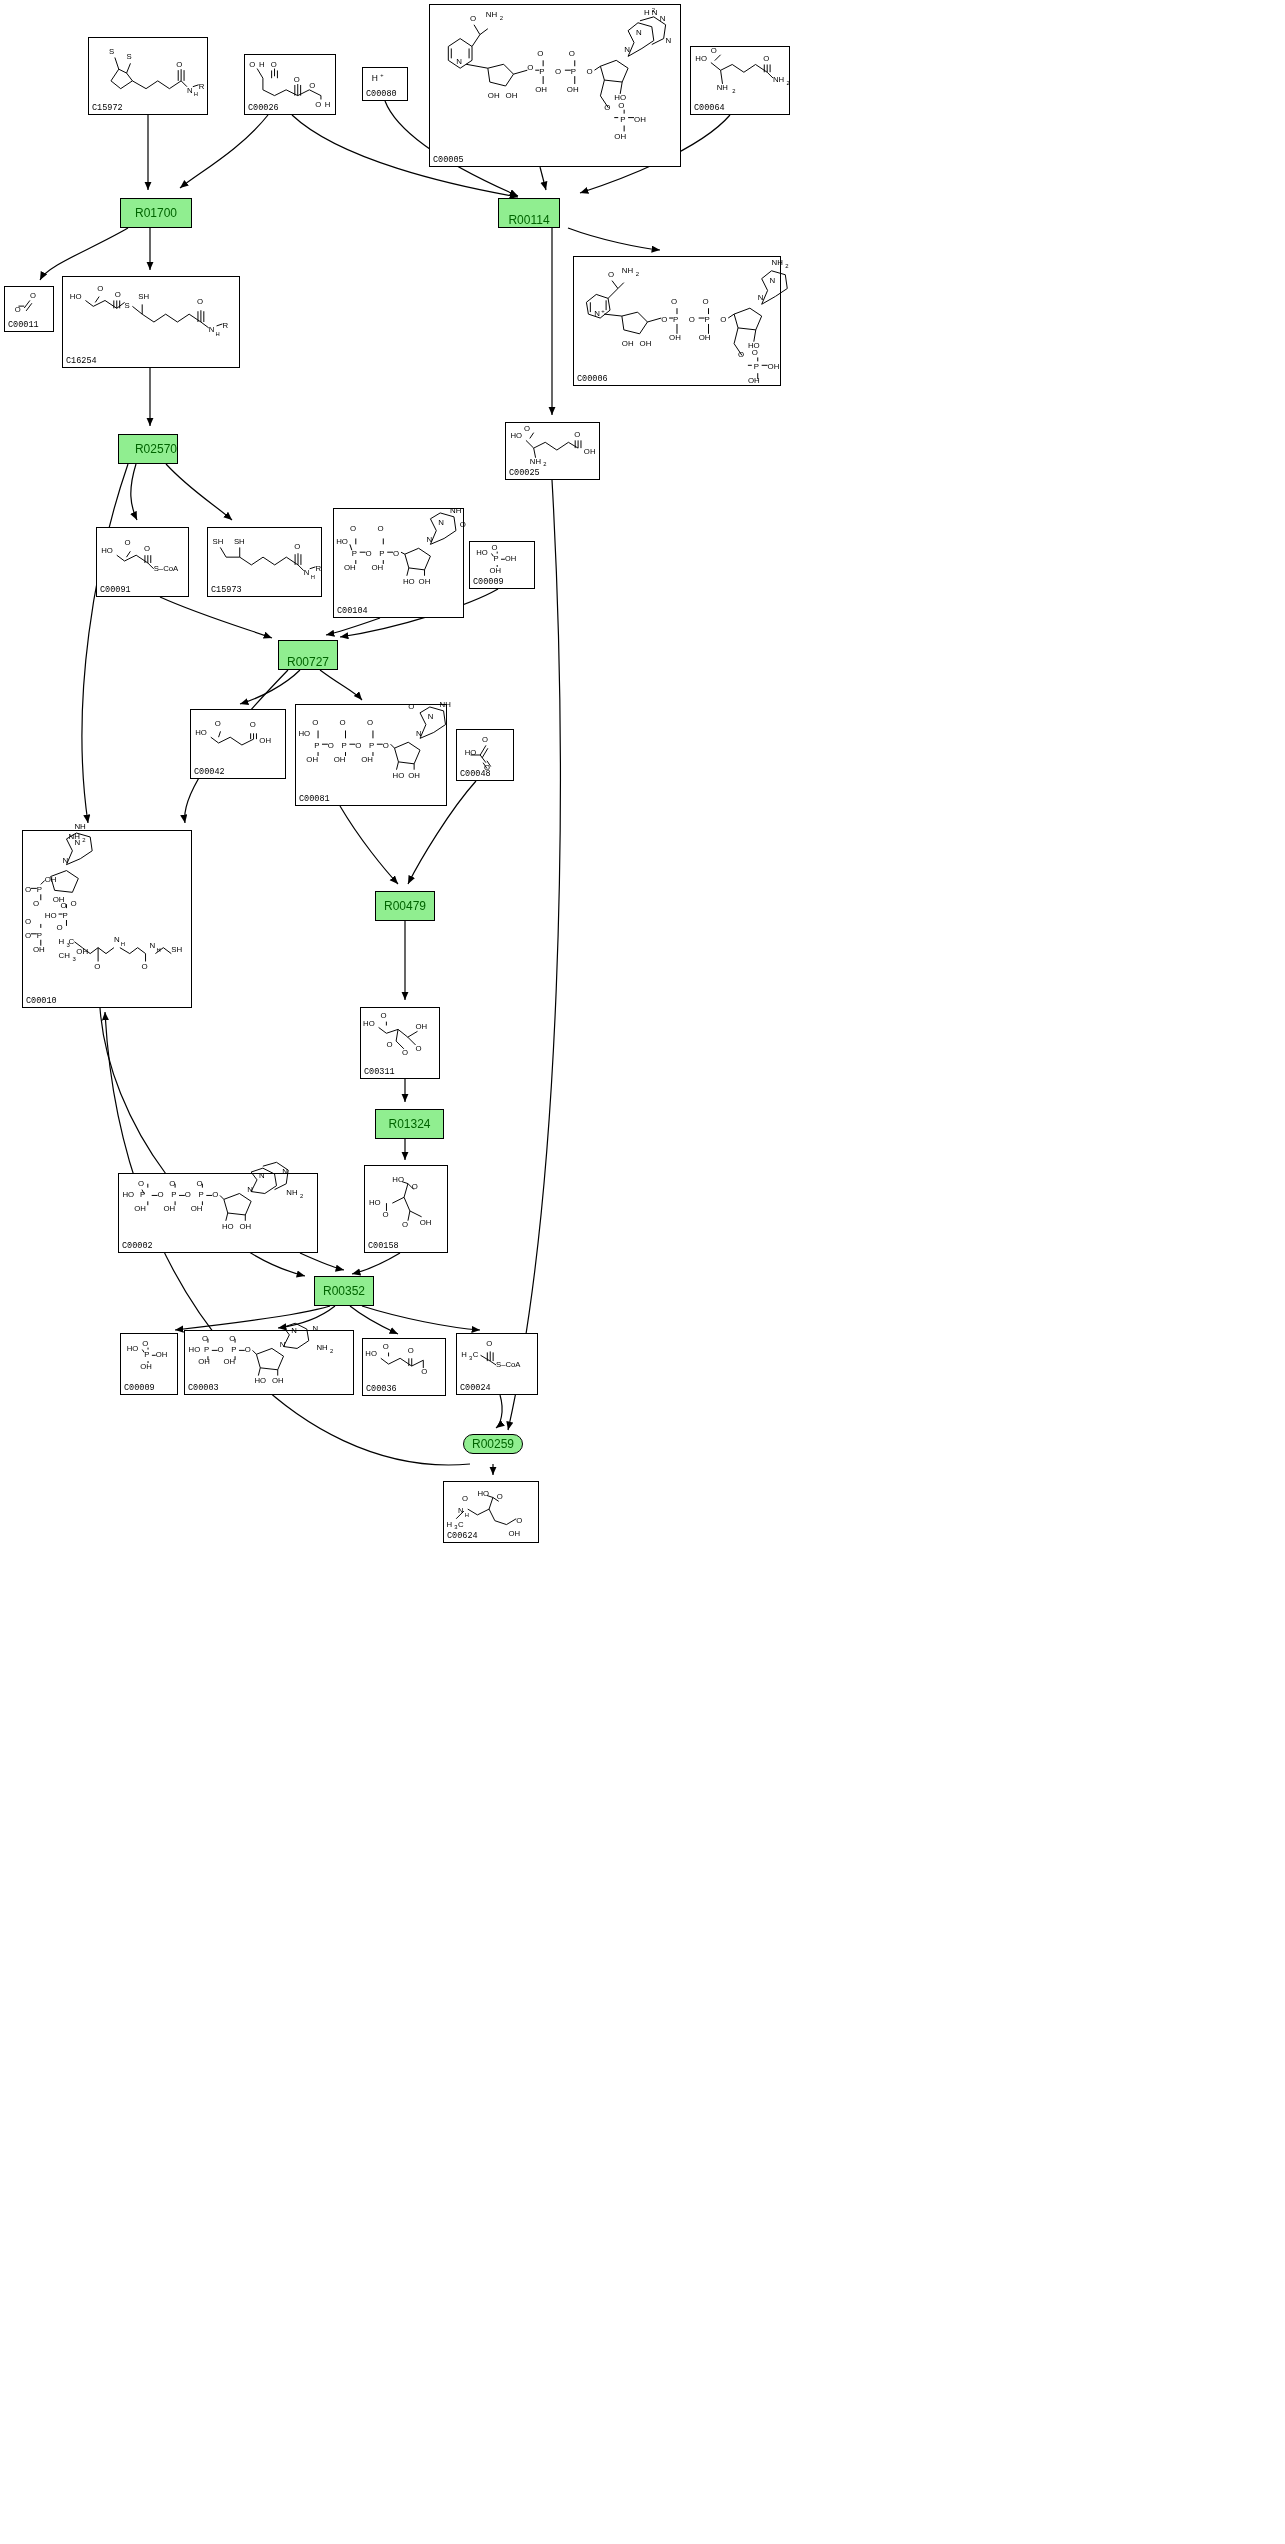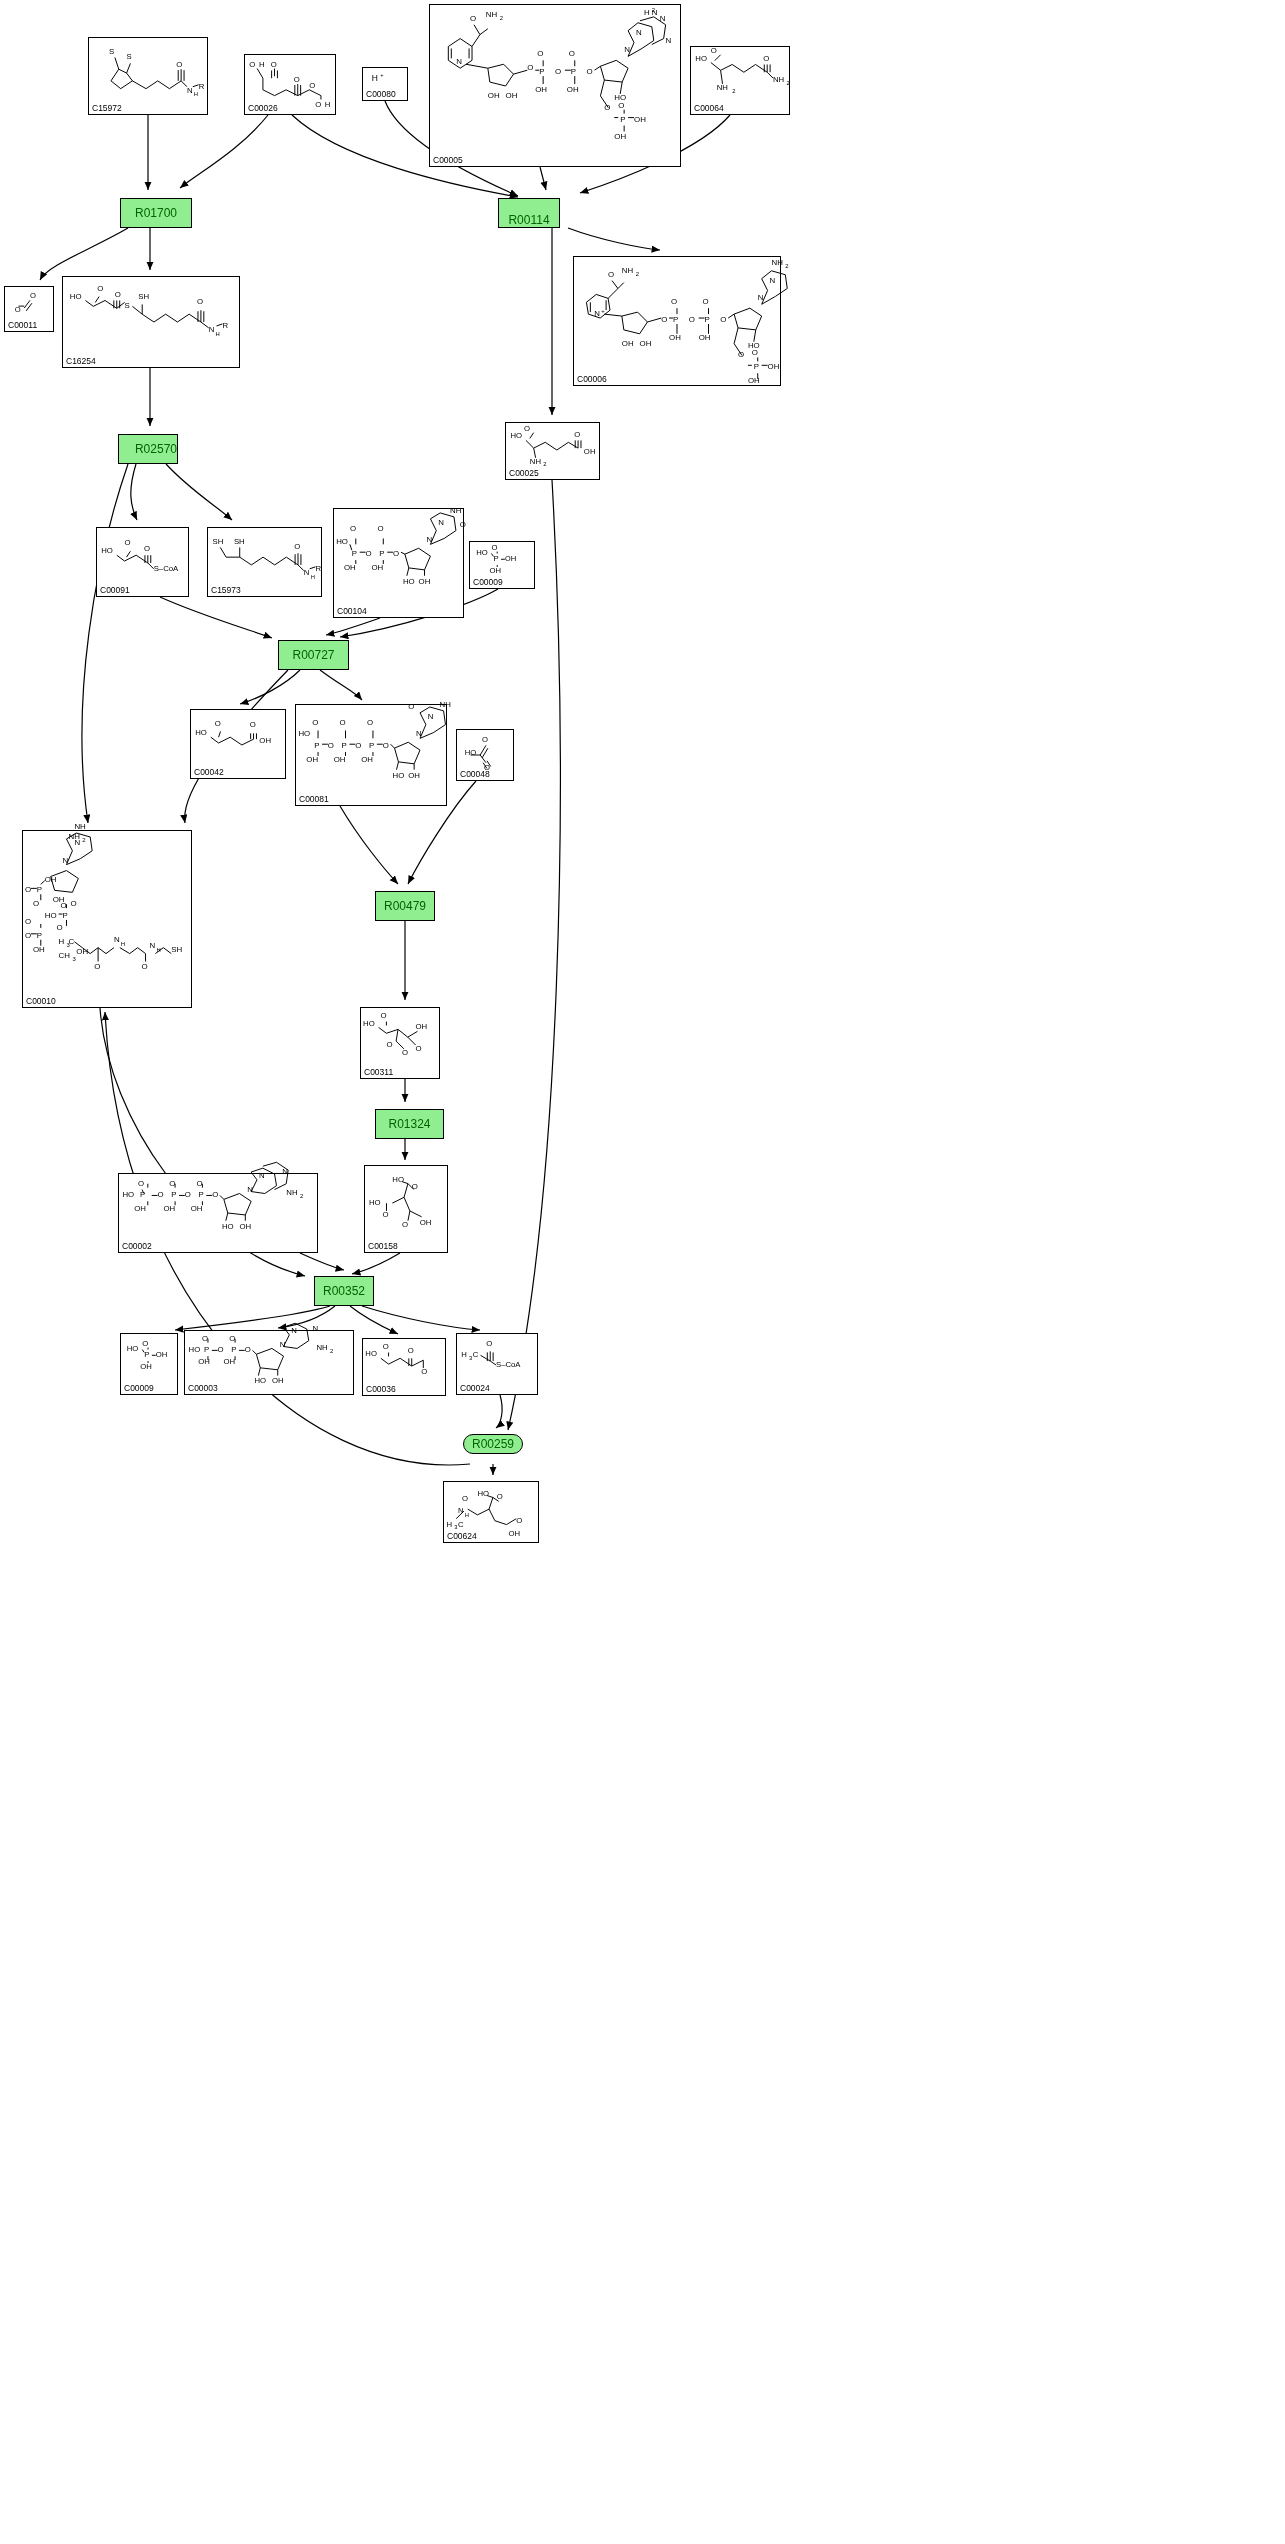--- a/index.html
+++ b/index.html
@@ -2,21 +2,21 @@
 <html><head>
 <meta charset="utf-8">
 <style>
   html,body{margin:0;padding:0;background:#ffffff;}
   body{font-family:"Liberation Sans", sans-serif;}
   #canvas{position:relative;width:1285px;height:2544px;background:#fff;overflow:hidden;}
   .node{position:absolute;box-sizing:border-box;border:1px solid #000;background:#fff;}
   .cpd{background:#fff;}
   .rxn{background:#90ee90;border:1px solid #000;display:flex;align-items:center;justify-content:center;}
   .rxn .lbl{font-size:12px;color:#006400;font-family:"Liberation Sans",sans-serif;letter-spacing:0px;}
-  .cid{position:absolute;left:3px;bottom:1px;font-size:8.5px;color:#000;font-family:Liberation Sans, sans-serif;white-space:nowrap;}
+  .cid{position:absolute;left:3px;bottom:1px;font-size:8.5px;color:#000;font-family:Liberation Mono, monospace;white-space:nowrap;}
   .struct{position:absolute;left:0;top:0;width:100%;height:100%;pointer-events:none;}
   svg{display:block;overflow:visible;}
   #edges{position:absolute;left:0;top:0;width:1285px;height:2544px;pointer-events:none;}
   .chemtext{font-family:"Liberation Sans",sans-serif;font-size:8px;fill:#000;}
   .chemtext.sm{font-size:6px;}
   .chemtext.bg{font-size:9px;}
 </style>
 </head>
 <body>
 
@@ -617,21 +617,21 @@
 
   <div class="node rxn" style="left:120px;top:198px;width:72px;height:30px;">
     <span class="lbl">R01700</span>
   </div>
   <div class="node rxn" style="left:498px;top:198px;width:62px;height:30px;align-items:flex-end;">
     <span class="lbl">R00114</span>
   </div>
   <div class="node rxn" style="left:118px;top:434px;width:60px;height:30px;justify-content:flex-end;">
     <span class="lbl">R02570</span>
   </div>
-  <div class="node rxn" style="left:278px;top:640px;width:71px;height:30px;">
+  <div class="node rxn" style="left:278px;top:640px;width:60px;height:30px;align-items:flex-end;">
     <span class="lbl">R00727</span>
   </div>
   <div class="node rxn" style="left:375px;top:891px;width:60px;height:30px;">
     <span class="lbl">R00479</span>
   </div>
   <div class="node rxn" style="left:375px;top:1109px;width:69px;height:30px;">
     <span class="lbl">R01324</span>
   </div>
   <div class="node rxn" style="left:314px;top:1276px;width:60px;height:30px;justify-content:center;">
     <span class="lbl">R00352</span>

